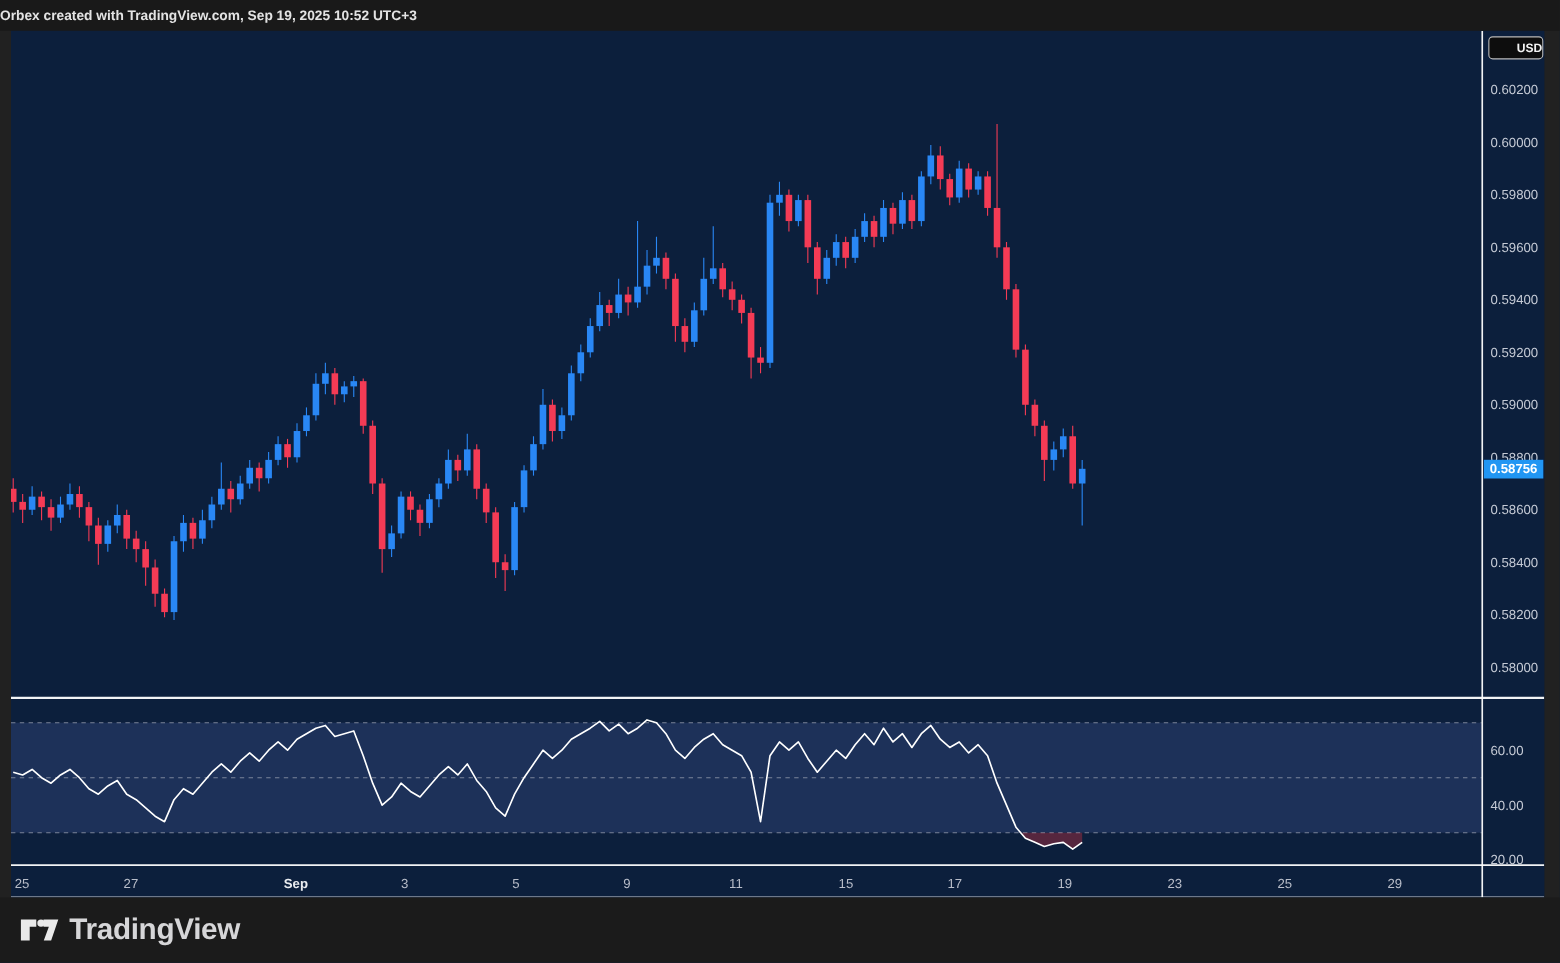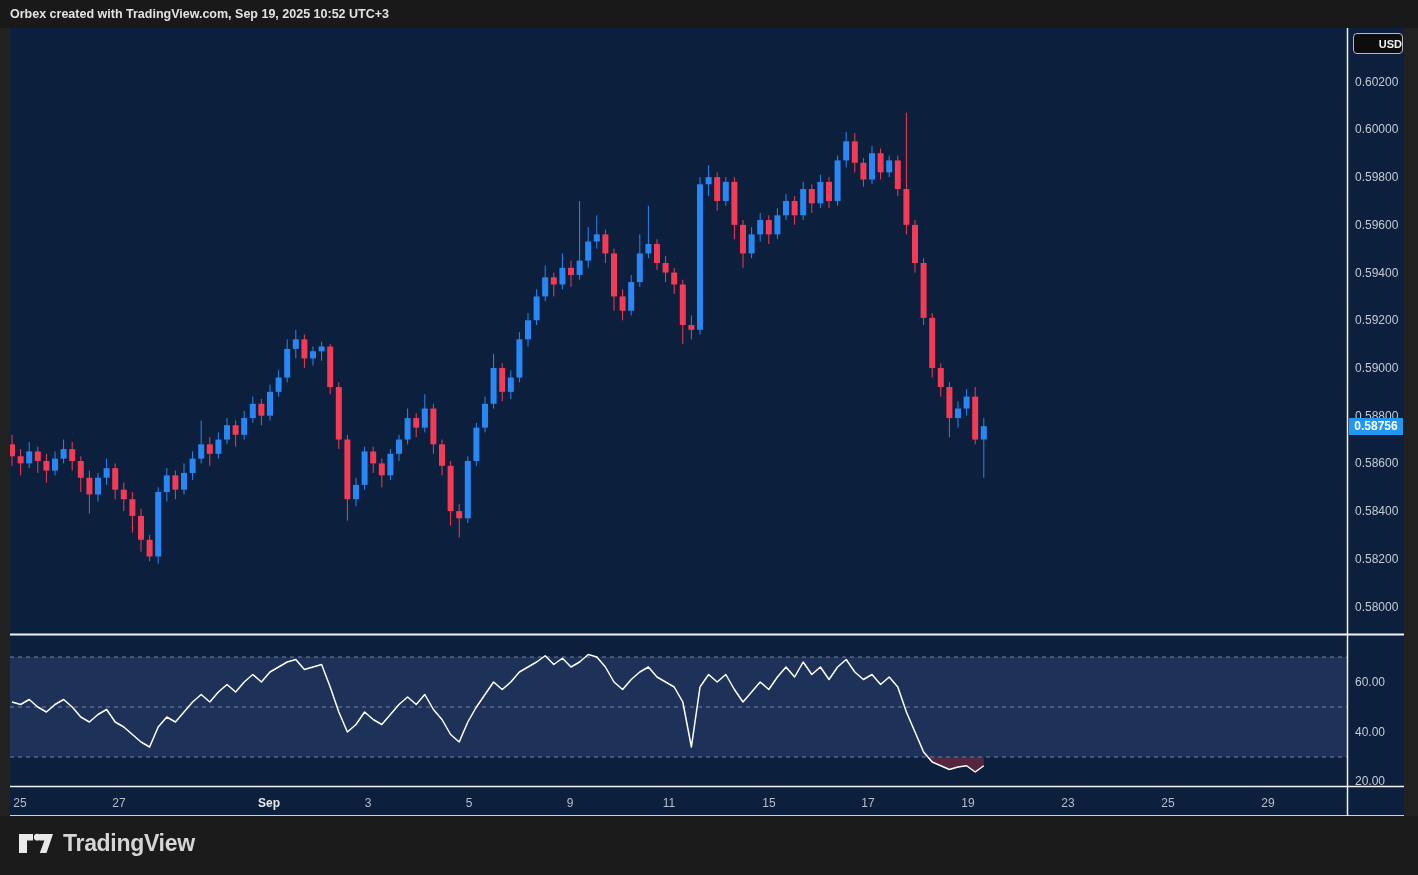--- a/index.html
+++ b/index.html
@@ -2,21 +2,21 @@
 <html><head>
 <meta charset="utf-8">
 <style>
   html,body{margin:0;padding:0;}
   body{
     width:1418px;height:875px;position:relative;overflow:hidden;
     background:#212121;font-family:"Liberation Sans",sans-serif;
   }
   #topbar{
     position:absolute;left:0;top:0;width:1418px;height:28px;background:#191919;
-    color:#e3e3e3;font-size:12.5px;font-weight:700;line-height:28px;padding-left:10px;
+    color:#e3e3e3;font-size:12.5px;font-weight:700;line-height:28px;
     box-sizing:border-box;white-space:nowrap;
   }
   #chart{
     position:absolute;left:10px;top:28px;width:1394px;height:788px;
     background:#0c1f3c;overflow:hidden;
   }
   #plot{position:absolute;left:0;top:0;}
   #usd-btn{
     position:absolute;left:1343px;top:5px;width:50px;height:21px;
     background:#0d0d0d;border:1px solid #b9b9b9;border-radius:4px;
@@ -25,21 +25,21 @@
   }
   #price-badge{
     position:absolute;left:1339px;width:54px;height:17px;background:#2196f3;
     color:#ffffff;font-size:12px;font-weight:700;text-align:center;line-height:17px;
     box-sizing:border-box;z-index:5;
   }
   #footer{
     position:absolute;left:0;top:816px;width:1418px;height:59px;background:#1b1b1b;
   }
   #tv-logo{position:absolute;left:18px;top:14px;display:flex;align-items:center;gap:9px;}
-  #tv-logo .brand{color:#d6d6d8;font-size:23px;font-weight:700;letter-spacing:-0.3px;}
+  #tv-logo .brand{color:#d6d6d8;font-size:27px;font-weight:700;letter-spacing:-0.3px;}
   svg text{font-family:"Liberation Sans",sans-serif;}
 </style>
 </head>
 <body>
 
 <div id="topbar">
   <span>Orbex created with TradingView.com, Sep 19, 2025 10:52 UTC+3</span>
 </div>
 
 <div id="chart">

